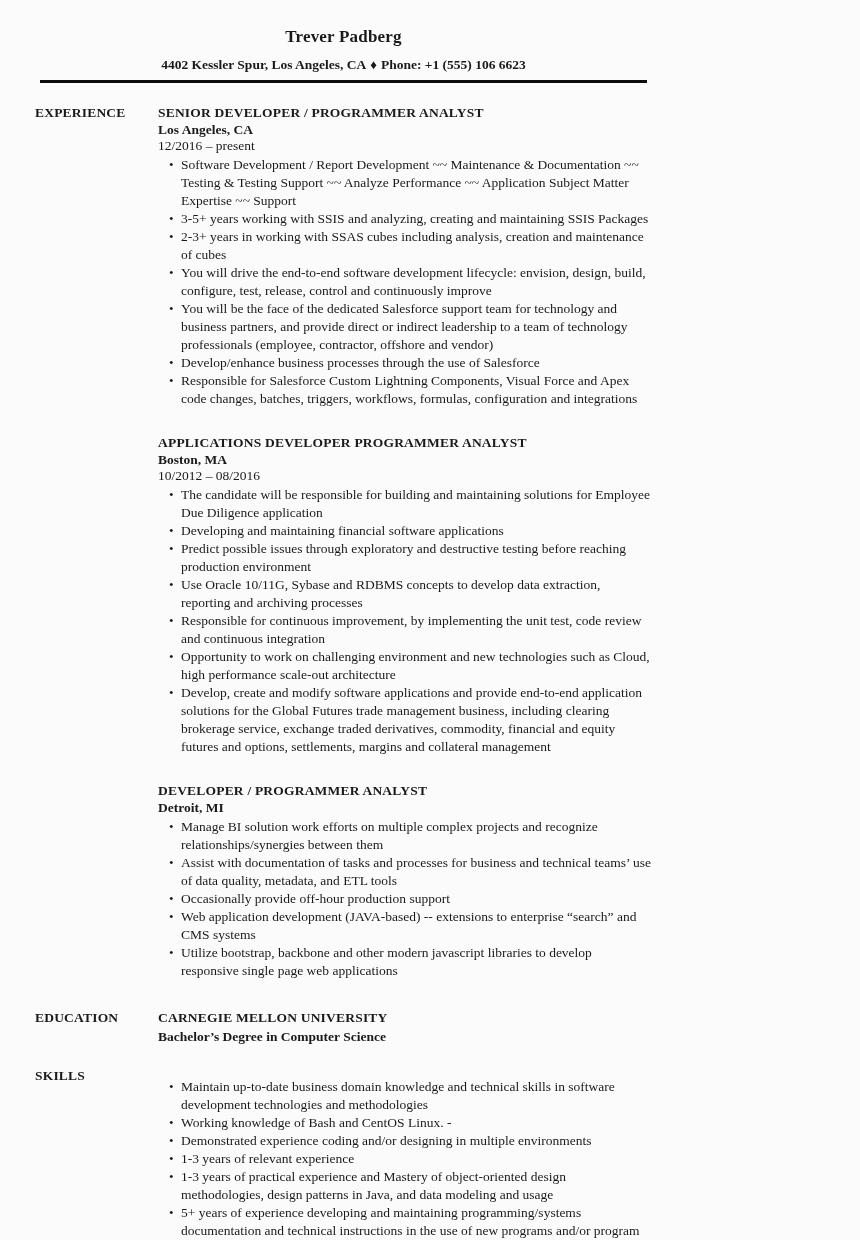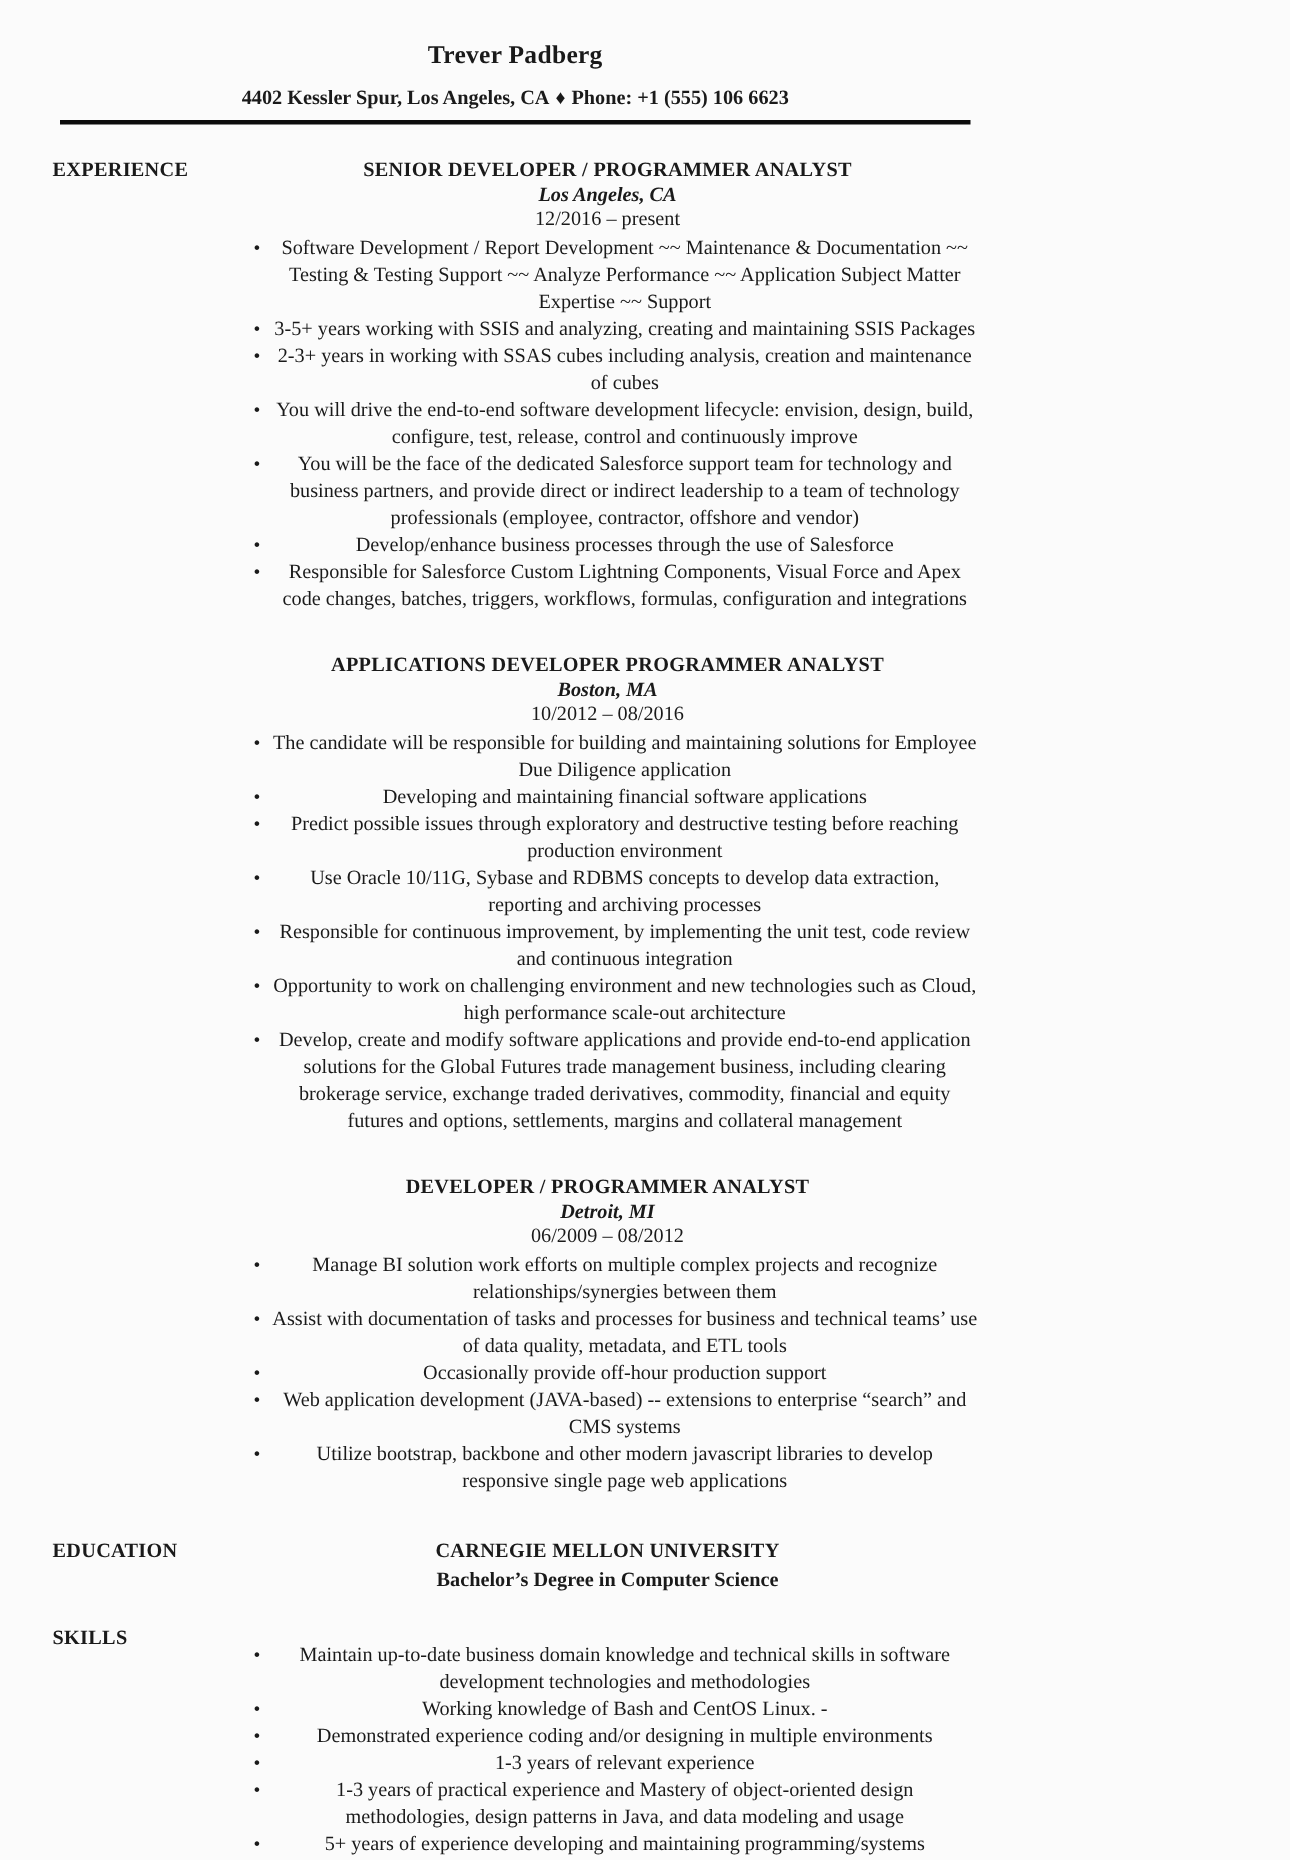--- a/index.html
+++ b/index.html
@@ -49,37 +49,36 @@
     display: grid;
     grid-template-columns: 123px 1fr;
     align-items: start;
   }
   .side-label {
     font-weight: bold;
     font-size: 13.5px;
     line-height: 19px;
     letter-spacing: 0.2px;
   }
-  .content { min-width: 0; text-align: center; }
+  .content { min-width: 0; }
   .content.experience-col { margin-bottom: 28px; }
   .content.education-col { margin-bottom: 20px; }
   
   .job { margin: 0 0 25px 0; }
   .job:last-child { margin-bottom: 0; }
   .job-title {
     margin: 0;
     font-size: 13.5px;
     font-weight: bold;
     line-height: 19px;
     letter-spacing: 0.2px;
   }
   .job-location {
     font-weight: bold;
     line-height: 16px;
-    font-style: italic;
   }
   .job-dates { line-height: 16px; }
   
   ul.bullets {
     list-style: none;
     margin: 2px 0 0 0;
     padding: 0 0 0 23px;
   }
   ul.bullets li {
     position: relative;
@@ -150,21 +149,20 @@
           <li>Use Oracle 10/11G, Sybase and RDBMS concepts to develop data extraction, reporting and archiving processes</li>
           <li>Responsible for continuous improvement, by implementing the unit test, code review and continuous integration</li>
           <li>Opportunity to work on challenging environment and new technologies such as Cloud, high performance scale-out architecture</li>
           <li>Develop, create and modify software applications and provide end-to-end application solutions for the Global Futures trade management business, including clearing brokerage service, exchange traded derivatives, commodity, financial and equity futures and options, settlements, margins and collateral management</li>
         </ul>
       </div>
 
       <div class="job">
         <h2 class="job-title">DEVELOPER / PROGRAMMER ANALYST</h2>
         <div class="job-location">Detroit, MI</div>
-        <div class="job-dates">06/2009 – 08/2012</div>
         <ul class="bullets">
           <li>Manage BI solution work efforts on multiple complex projects and recognize relationships/synergies between them</li>
           <li>Assist with documentation of tasks and processes for business and technical teams’ use of data quality, metadata, and ETL tools</li>
           <li>Occasionally provide off-hour production support</li>
           <li>Web application development (JAVA-based) -- extensions to enterprise “search” and CMS systems</li>
           <li>Utilize bootstrap, backbone and other modern javascript libraries to develop responsive single page web applications</li>
         </ul>
       </div>
 
     </div>

